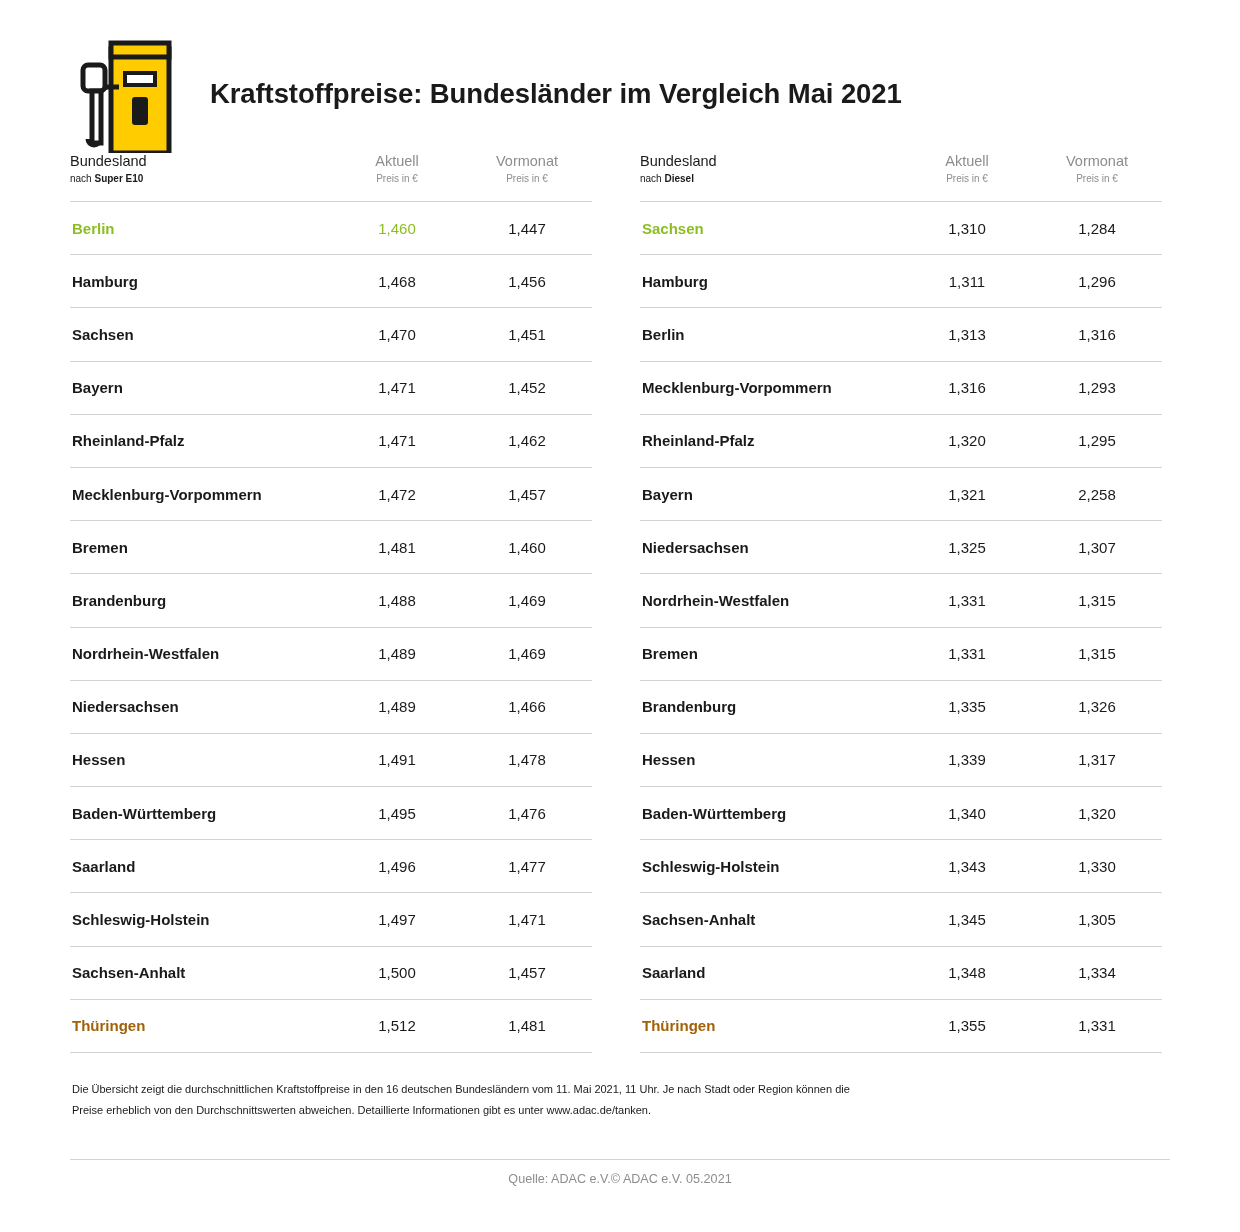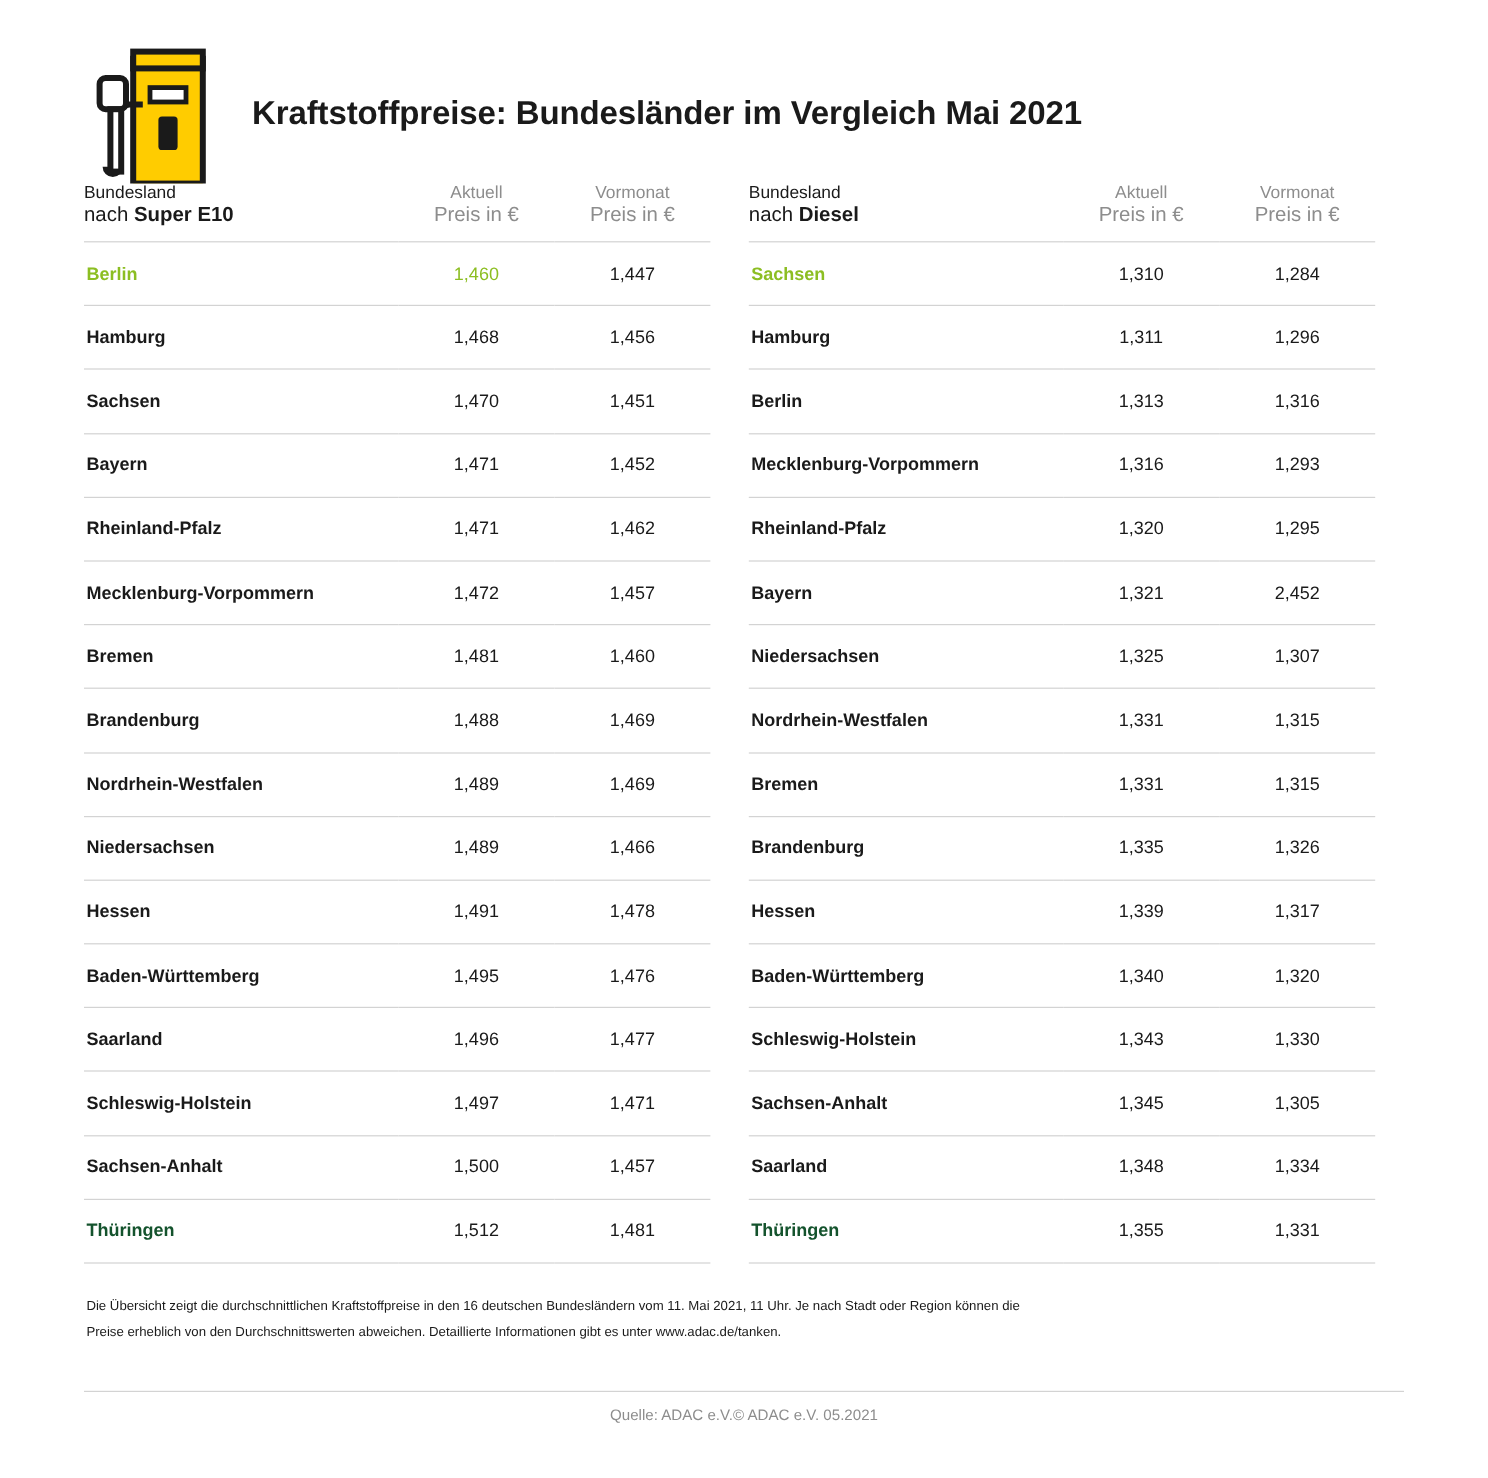--- a/index.html
+++ b/index.html
@@ -43,21 +43,21 @@
     font-weight: bold;
     letter-spacing: -0.1px;
     margin-left: 22px;
     color: #1a1a1a;
     white-space: nowrap;
   }
 
   
   .tables {
     display: flex;
-    gap: 32px;
+    gap: 48px;
     margin-top: 22px;
   }
   .table-block {
     width: 522px;
     flex: 0 0 auto;
   }
   table {
     width: 100%;
     border-collapse: collapse;
     table-layout: fixed;
@@ -73,21 +73,21 @@
   }
   th.col-name {
     color: #1a1a1a;
   }
   th.col-name .hdr-sub b { color: #1a1a1a; }
   th.col-val {
     text-align: center;
     margin-top: 10px;
   }
   .hdr-main { display: block; font-size: 14.5px; }
-  .hdr-sub  { display: block; font-size: 17px; }
+  .hdr-sub  { display: block; font-size: 10px; }
 
   tbody tr {
     border-top: 1px solid #d3d3d3;
   }
   tbody tr:last-child {
     border-bottom: 1px solid #d3d3d3;
   }
   tbody td {
     height: 50.2px;
     font-size: 15px;
@@ -99,21 +99,21 @@
   }
   td.val {
     text-align: center;
     font-weight: normal;
   }
   .c-name { width: 262px; }
   .c-cur  { width: 130px; }
   .c-prev { width: 130px; }
 
   .lowest { color: #8cbe22; }
-  .highest { color: #14532d; }
+  .highest { color: #a16207; }
 
   
   .footnote {
     margin-top: 26px;
     padding-left: 2px;
     font-size: 11px;
     line-height: 1.95;
     color: #1a1a1a;
     max-width: 1110px;
   }
@@ -314,21 +314,21 @@
             <td class="val">1,293</td>
           </tr>
           <tr>
             <td class="name">Rheinland-Pfalz</td>
             <td class="val">1,320</td>
             <td class="val">1,295</td>
           </tr>
           <tr>
             <td class="name">Bayern</td>
             <td class="val">1,321</td>
-            <td class="val">2,452</td>
+            <td class="val">2,258</td>
           </tr>
           <tr>
             <td class="name">Niedersachsen</td>
             <td class="val">1,325</td>
             <td class="val">1,307</td>
           </tr>
           <tr>
             <td class="name">Nordrhein-Westfalen</td>
             <td class="val">1,331</td>
             <td class="val">1,315</td>

